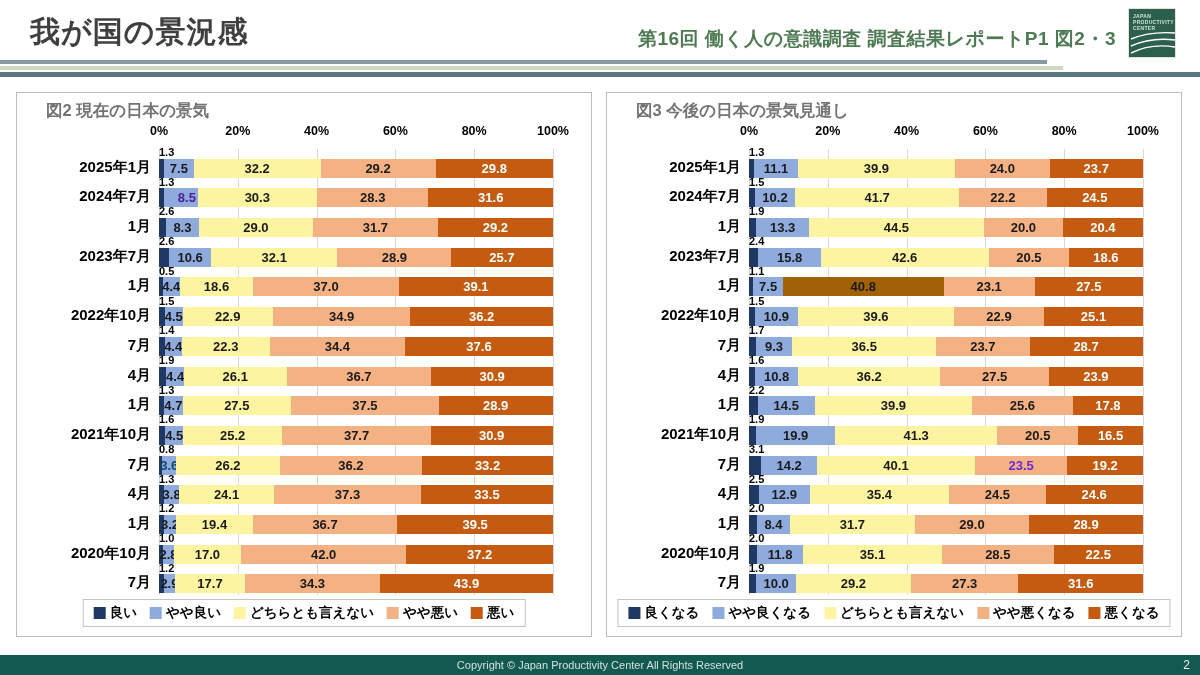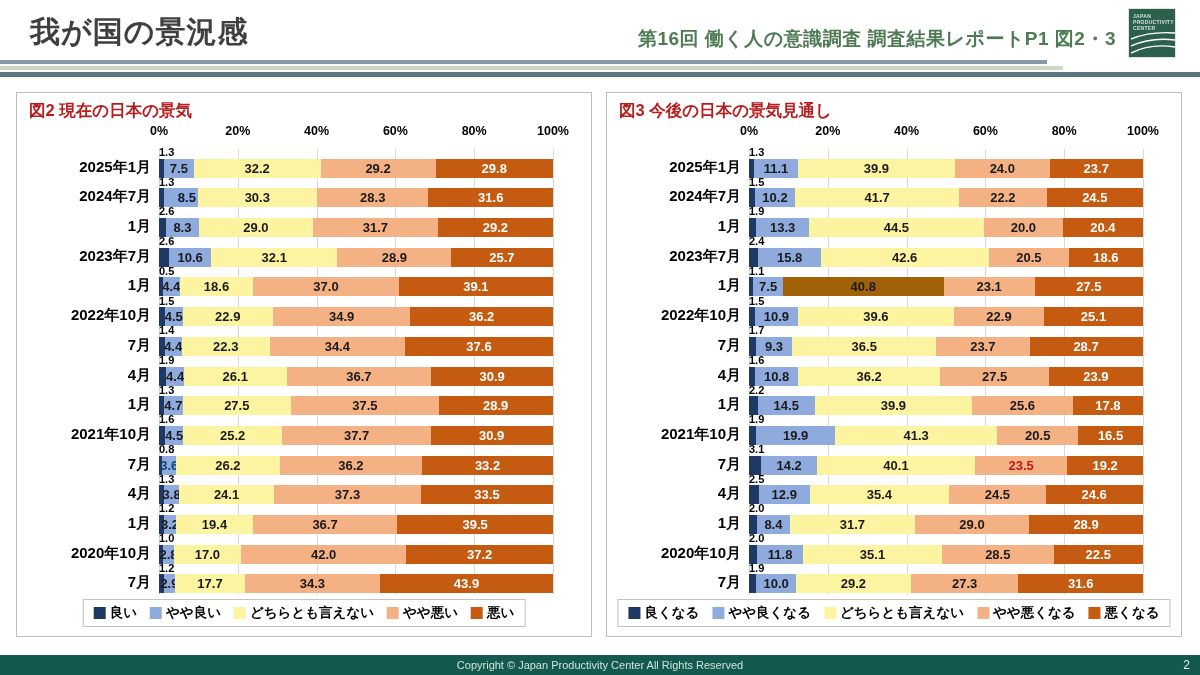--- a/index.html
+++ b/index.html
@@ -13,21 +13,21 @@
   .logo .lg-txt{color:#cfe0d6;font-size:5px;line-height:6px;font-weight:700;padding:4px 0 0 4px;letter-spacing:.3px;}
   .logo svg{position:absolute;left:0;bottom:2px;}
   .rule{position:absolute;left:0;}
   .rule1{top:60px;width:1047px;height:4px;background:#8799a3;}
   .rule2{top:66px;width:1063px;height:4px;background:#ccd9be;}
   .rule3{top:72px;width:1200px;height:5px;background:#56787e;}
   
   .panel{position:absolute;top:92px;width:576px;height:545px;background:#fff;
          border:1px solid #b9bec2;box-sizing:border-box;}
   .panel.left{left:16px;}  .panel.right{left:606px;}
-  .chart-title{position:absolute;left:12px;top:7px;font-size:16.5px;font-weight:700;color:#b91c1c;}
+  .chart-title{position:absolute;left:29px;top:7px;font-size:16.5px;font-weight:700;color:#737373;}
   .x-tick{position:absolute;top:31px;transform:translateX(-50%);font-size:12.5px;font-weight:700;color:#000;}
   .gridline{position:absolute;width:1px;background:#d9d9d9;}
   .bar-row{position:absolute;left:12px;right:12px;height:30px;}
   .cat{position:absolute;left:0;width:122px;bottom:2px;height:20px;line-height:20px;
        text-align:right;font-size:15px;font-weight:700;white-space:nowrap;}
   .plotcell{position:absolute;left:130px;width:394px;top:0;bottom:0;}
   .tinylab{position:absolute;left:0;top:-2px;font-size:11px;font-weight:700;line-height:11px;}
   .bar{position:absolute;left:0;width:100%;bottom:1px;height:19px;display:flex;}
   .seg{height:100%;display:flex;align-items:center;justify-content:center;
        font-size:13px;font-weight:700;white-space:nowrap;overflow:visible;min-width:0;}
@@ -99,21 +99,21 @@
           </div>
         </div>
       </div>
       <div class="bar-row" style="top: 85.7px; height: 29.7px;">
         <div class="cat">2024年7月</div>
         <div class="plotcell">
           <div class="tinylab">1.3</div>
           <div class="bar">
             <div class="seg" style="width: 1.3%; background: rgb(31, 56, 100);"></div>
             <div class="seg" style="width: 8.5%; background: rgb(143, 170, 220);">
-              <span style="color: #0f172a; margin-left: 12px;">8.5</span>
+              <span style="color: #4c1d95; margin-left: 12px;">8.5</span>
             </div>
             <div class="seg" style="width: 30.3%; background: rgb(253, 244, 162);">
               <span style="color: rgb(26, 26, 26);">30.3</span>
             </div>
             <div class="seg" style="width: 28.3%; background: rgb(244, 177, 131);">
               <span style="color: rgb(26, 26, 26);">28.3</span>
             </div>
             <div class="seg" style="width: 31.6%; background: rgb(197, 90, 17);">
               <span style="color: rgb(255, 255, 255);">31.6</span>
             </div>
@@ -646,21 +646,21 @@
           <div class="tinylab">3.1</div>
           <div class="bar">
             <div class="seg" style="width: 3.1%; background: rgb(31, 56, 100);"></div>
             <div class="seg" style="width: 14.2%; background: rgb(143, 170, 220);">
               <span style="color: rgb(26, 26, 26);">14.2</span>
             </div>
             <div class="seg" style="width: 40.1%; background: rgb(253, 244, 162);">
               <span style="color: rgb(26, 26, 26);">40.1</span>
             </div>
             <div class="seg" style="width: 23.5%; background: rgb(244, 177, 131);">
-              <span style="color: #b91c1c;">23.5</span>
+              <span style="color: #6d28d9;">23.5</span>
             </div>
             <div class="seg" style="width: 19.2%; background: rgb(197, 90, 17);">
               <span style="color: rgb(255, 255, 255);">19.2</span>
             </div>
           </div>
         </div>
       </div>
       <div class="bar-row" style="top: 382.7px; height: 29.7px;">
         <div class="cat">4月</div>
         <div class="plotcell">

